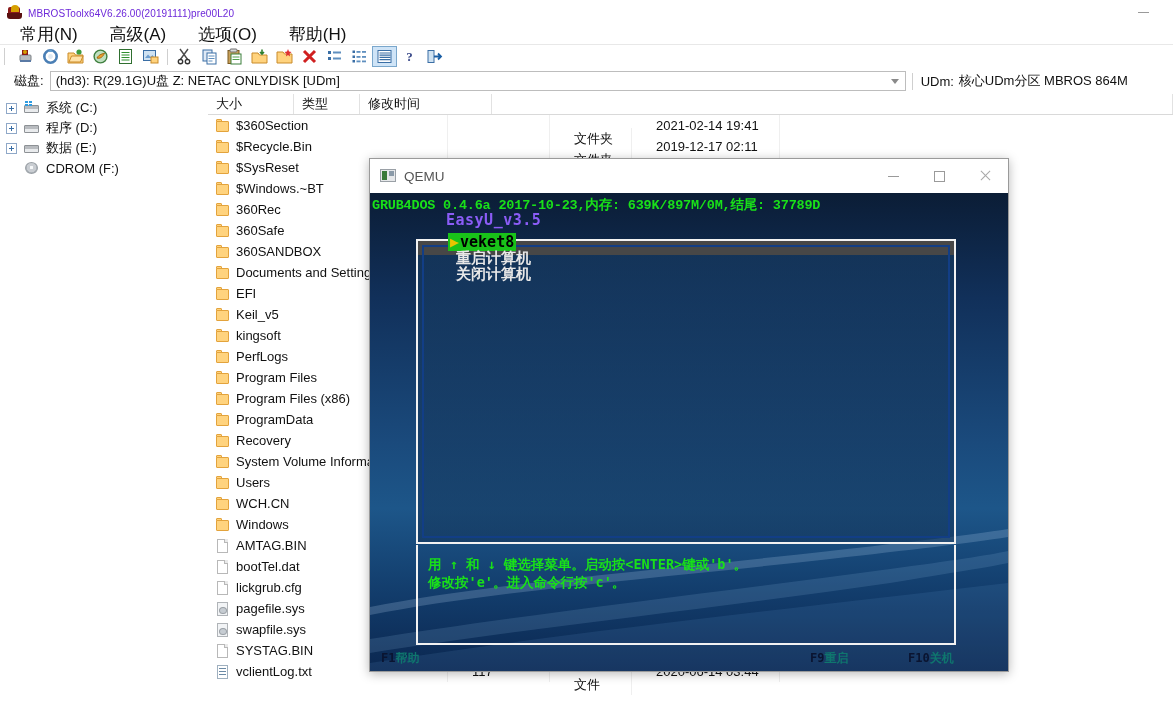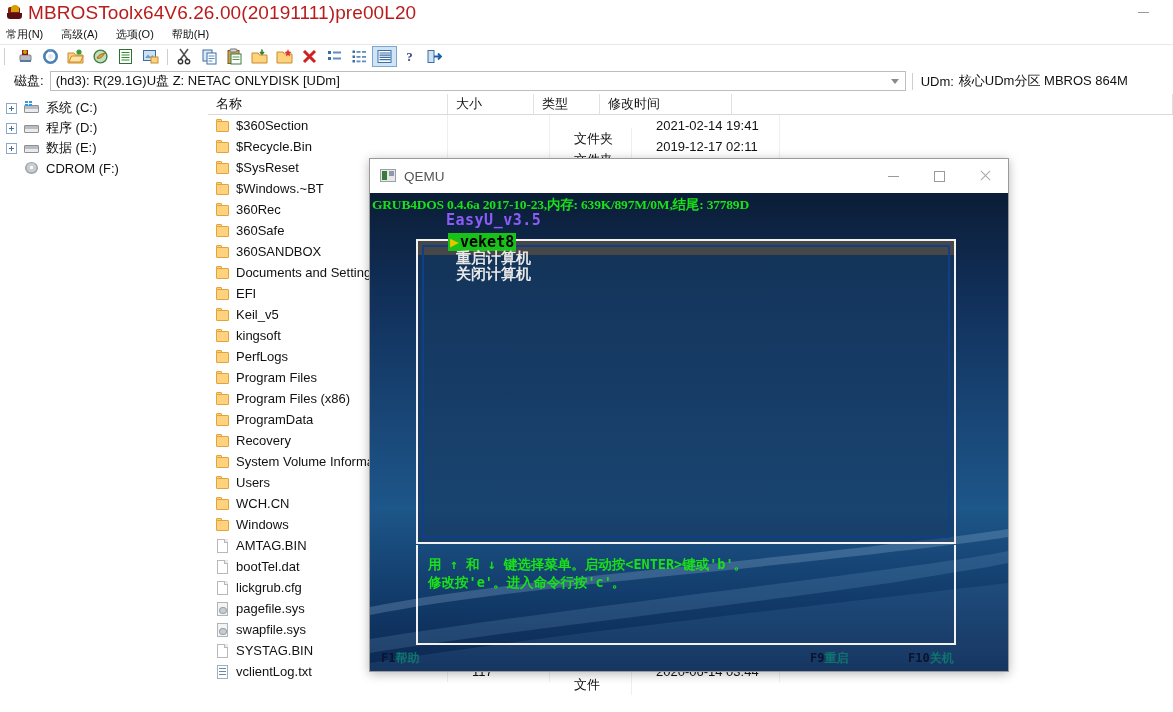--- a/index.html
+++ b/index.html
@@ -15,33 +15,33 @@
     position:absolute;left:0;top:0;width:1173px;height:26px;
     background:#fff;display:flex;align-items:center;
   }
   .title-ico{width:18px;height:16px;margin:0 4px 0 6px;position:relative;}
   .title-ico .b1{position:absolute;left:2px;top:2px;width:12px;height:11px;
     background:#8b1a1a;border-radius:2px;}
   .title-ico .b2{position:absolute;left:5px;top:0px;width:8px;height:7px;
     background:#d6a000;border-radius:50% 50% 0 0;}
   .title-ico .b3{position:absolute;left:1px;top:8px;width:15px;height:6px;
     background:#5a1010;border-radius:0 0 3px 3px;}
-  .title-text{font-size:19px;color:#b91c1c;letter-spacing:.1px;}
+  .title-text{font-size:10px;color:#6d28d9;letter-spacing:.1px;}
   .win-min{
     position:absolute;right:8px;top:2px;width:44px;height:20px;
     display:flex;align-items:center;justify-content:center;
   }
   .win-min i{display:block;width:11px;height:1px;background:#9a9a9a;}
 
   
   .menubar{
     position:absolute;left:0;top:25px;width:1173px;height:19px;
     display:flex;align-items:center;background:#fff;
   }
-  .menubar .mi{padding:0 12px 0 6px;font-size:11px;color:#111;line-height:19px;}
+  .menubar .mi{padding:0 12px 0 20px;font-size:17px;color:#111;line-height:19px;}
 
   
   .toolbar{
     position:absolute;left:0;top:44px;width:1173px;height:23px;
     background:#fff;border-top:1px solid #e8e8e8;border-bottom:1px solid #d4d4d4;
     display:flex;align-items:center;
   }
   .tgrip{width:3px;height:17px;border-left:1px solid #cfcfcf;border-right:1px solid #fff;margin:0 4px 0 4px;}
   .tbtn{width:25px;height:21px;display:flex;align-items:center;justify-content:center;position:relative;}
   .tbtn.sel{background:#cfe4f7;border:1px solid #7aa7cc;box-sizing:border-box;}
@@ -161,21 +161,21 @@
     overflow:hidden;font-family:"DejaVu Sans Mono","Liberation Mono",monospace;
   }
   .qscreen-bg2{
     position:absolute;left:0;top:0;width:638px;height:478px;
     background:linear-gradient(180deg,#0b1d36 0%,#11305a 22%,#1a4a7c 52%,#1d5689 66%,#123c6b 84%,#0b2750 100%);
   }
   .wave{position:absolute;left:0;bottom:0;width:638px;height:160px;overflow:hidden;}
   .grub-line{
     position:absolute;left:2px;top:3px;font-size:13.5px;color:#19e019;
     font-weight:bold;white-space:nowrap;letter-spacing:-.2px;
-    font-family:Liberation Serif, serif;
+    font-family:Liberation Mono, monospace;
   }
   .menubox{
     position:absolute;left:46px;top:46px;width:540px;height:305px;
     border:2px solid #f2f2f2;box-sizing:border-box;
     background:linear-gradient(180deg,rgba(24,62,100,.55) 0%,rgba(20,52,88,.55) 100%);
   }
   .menubox-top{position:absolute;left:0;top:0;width:100%;height:14px;background:#474747;}
   .menubox-inner{
     position:absolute;left:4px;top:4px;right:4px;bottom:4px;
     border:2px solid #123e86;box-sizing:border-box;
@@ -398,21 +398,20 @@
       <span class="tplus blank"></span>
       <span class="cdico">
           <span class="disc"></span>
         </span>
       <span class="tlabel">CDROM (F:)</span>
     </div>
   </div>
 
   <div class="list">
     <div class="lhead">
-      <div class="hc c-name">名称</div>
       <div class="hc c-size">大小</div>
       <div class="hc c-type">类型</div>
       <div class="hc c-time">修改时间</div>
       <div class="hc c-pad"></div>
     </div>
     <div id="rows">
         <div class="lrow">
           <div class="cell name">
             <span class="fico folder">
               <span class="f2"></span>

